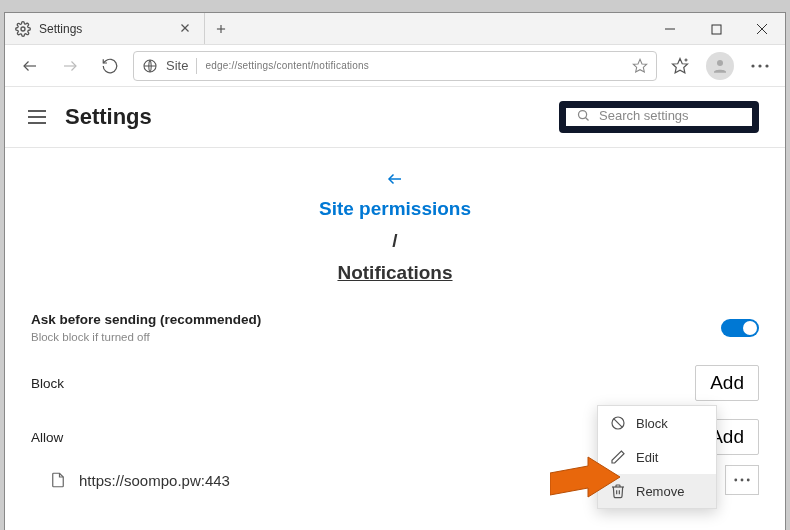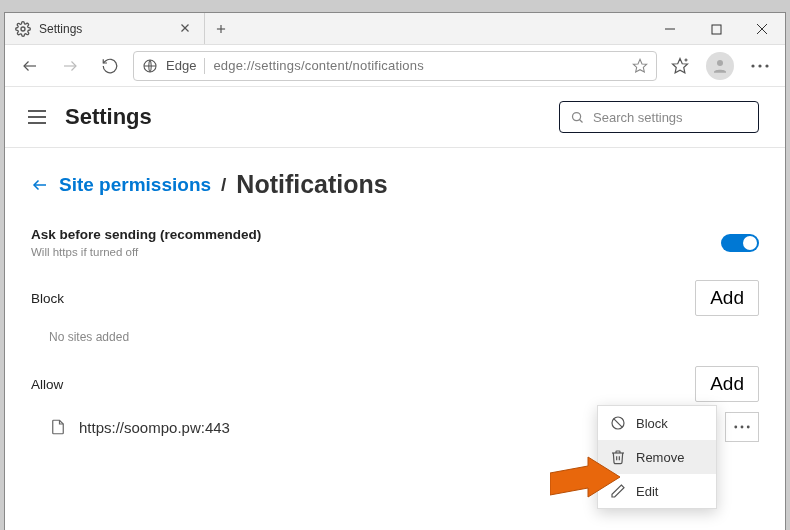--- a/index.html
+++ b/index.html
@@ -16,36 +16,36 @@
 .newtab { width: 32px; display: flex; align-items: center; justify-content: center; color: #555; }
 .win-controls { margin-left: auto; display: flex; }
 .win-controls > div { width: 46px; height: 32px; display: flex; align-items: center; justify-content: center; color: #333; }
 
 .toolbar { height: 42px; display: flex; align-items: center; gap: 6px; padding: 0 8px; border-bottom: 1px solid #e5e5e5; }
 .tb-btn { width: 34px; height: 34px; display: flex; align-items: center; justify-content: center; color: #555; border-radius: 4px; }
 .tb-btn.disabled { color: #bbb; }
 .addr { flex: 1; height: 30px; border: 1px solid #ccc; border-radius: 4px; display: flex; align-items: center; padding: 0 8px; gap: 8px; font-size: 13px; color: #555; }
 .addr-icon { width: 16px; height: 16px; color: #555; }
 .addr-sep { width: 1px; height: 16px; background: #ccc; }
-.addr-text { color: #777; font-size: 13px; letter-spacing: 0.2px; }
+.addr-text { color: #777; font-size: 10px; letter-spacing: 0.2px; }
 .avatar { width: 28px; height: 28px; background: #ddd; border-radius: 50%; display:flex; align-items:center; justify-content:center; }
 
 .header { display: flex; align-items: center; padding: 14px 26px 14px 18px; gap: 14px; }
 .ham { width: 28px; height: 28px; display: flex; align-items: center; justify-content: center; color: #333; }
 .page-title { font-size: 22px; font-weight: 600; color: #222; }
-.search-box { margin-left: auto; width: 200px; height: 32px; border: 1px solid #0f172a; border-radius: 4px; display: flex; align-items: center; padding: 0 10px; gap: 8px; color: #888; font-size: 13px; }
+.search-box { margin-left: auto; width: 200px; height: 32px; border: 7px solid #0f172a; border-radius: 4px; display: flex; padding: 0 10px; gap: 8px; color: #888; font-size: 13px; }
 
 .divider { height: 1px; background: #e5e5e5; margin: 0 0 16px 0; }
 
 .content { padding: 6px 26px 0 26px; position: relative; }
-.bc { display: flex; align-items: center; gap: 10px; margin-bottom: 24px; }
+.bc { display: flex; align-items: center; gap: 10px; margin-bottom: 24px; flex-direction: column; }
 .bc-back { color: #0078d4; }
 .bc-link { color: #0078d4; font-size: 19px; font-weight: 600; }
 .bc-sep { color: #333; font-size: 19px; font-weight: 600; }
-.bc-cur { color: #333; font-size: 25px; font-weight: 600; }
+.bc-cur { color: #333; font-size: 19px; font-weight: 600; text-decoration: underline; }
 
 .row { display: flex; align-items: center; padding: 4px 0; }
 .row .lbl { font-size: 13.5px; color: #222; font-weight: 600; }
 .row .sub { font-size: 11.5px; color: #888; margin-top: 4px; }
 .toggle { margin-left: auto; width: 38px; height: 18px; background: #0078d4; border-radius: 10px; position: relative; }
 .toggle .knob { position: absolute; right: 2px; top: 2px; width: 14px; height: 14px; background: #fff; border-radius: 50%; }
 
 .section { margin-top: 18px; }
 .sec-head { display: flex; align-items: center; }
 .sec-title { font-size: 13.5px; color: #222; }
@@ -132,21 +132,21 @@
           <polyline points="3 3 3 8 8 8"></polyline>
         </svg>
     </div>
     <div class="addr">
       <span class="addr-icon">
         <svg viewBox="0 0 24 24" width="16" height="16" fill="none" stroke="currentColor" stroke-width="1.6">
             <circle cx="12" cy="12" r="9"></circle>
             <path d="M3 12h18M12 3c2.5 3 2.5 15 0 18M12 3c-2.5 3-2.5 15 0 18"></path>
           </svg>
       </span>
-      <span style="color:#555">Edge</span>
+      <span style="color:#555">Site</span>
       <span class="addr-sep"></span>
       <span class="addr-text">edge://settings/content/notifications</span>
       <span style="margin-left:auto">
         <svg width="16" height="16" viewBox="0 0 24 24" fill="none" stroke="#888" stroke-width="1.6">
             <polygon points="12 2 15 9 22 9.3 17 14 18.5 21 12 17.5 5.5 21 7 14 2 9.3 9 9"></polygon>
           </svg>
       </span>
     </div>
     <div class="tb-btn">
       <svg width="18" height="18" viewBox="0 0 24 24" fill="none" stroke="currentColor" stroke-width="1.6">
@@ -201,33 +201,32 @@
           </svg>
       </span>
       <span class="bc-link">Site permissions</span>
       <span class="bc-sep">/</span>
       <span class="bc-cur">Notifications</span>
     </div>
 
     <div class="row">
       <div>
         <div class="lbl">Ask before sending (recommended)</div>
-        <div class="sub">Will https if turned off</div>
+        <div class="sub">Block block if turned off</div>
       </div>
       <div class="toggle">
           <div class="knob"></div>
         </div>
     </div>
 
     <div class="section">
       <div class="sec-head">
         <div class="sec-title">Block</div>
         <button class="btn-add">Add</button>
       </div>
-      <div class="empty">No sites added</div>
     </div>
 
     <div class="section">
       <div class="sec-head">
         <div class="sec-title">Allow</div>
         <button class="btn-add">Add</button>
       </div>
       <div class="site-row">
         <span class="site-icon">
           <svg viewBox="0 0 24 24" width="18" height="18" fill="none" stroke="currentColor" stroke-width="1.6">
@@ -250,39 +249,39 @@
   <div class="ctx-menu">
     <div class="ctx-item">
       <span class="ctx-icon">
           <svg viewBox="0 0 24 24" width="16" height="16" fill="none" stroke="currentColor" stroke-width="1.8">
             <circle cx="12" cy="12" r="9"></circle>
             <line x1="5.5" y1="5.5" x2="18.5" y2="18.5"></line>
           </svg>
         </span>
       <span>Block</span>
     </div>
+    <div class="ctx-item">
+      <span class="ctx-icon">
+          <svg viewBox="0 0 24 24" width="16" height="16" fill="none" stroke="currentColor" stroke-width="1.8">
+            <path d="M17 3l4 4L7 21H3v-4z"></path>
+          </svg>
+        </span>
+      <span>Edit</span>
+    </div>
     <div class="ctx-item hover">
       <span class="ctx-icon">
           <svg viewBox="0 0 24 24" width="16" height="16" fill="none" stroke="currentColor" stroke-width="1.8">
             <polyline points="3 6 5 6 21 6"></polyline>
             <path d="M19 6l-1 14a2 2 0 0 1-2 2H8a2 2 0 0 1-2-2L5 6"></path>
             <path d="M10 11v6M14 11v6"></path>
             <path d="M9 6V4a1 1 0 0 1 1-1h4a1 1 0 0 1 1 1v2"></path>
           </svg>
         </span>
       <span>Remove</span>
     </div>
-    <div class="ctx-item">
-      <span class="ctx-icon">
-          <svg viewBox="0 0 24 24" width="16" height="16" fill="none" stroke="currentColor" stroke-width="1.8">
-            <path d="M17 3l4 4L7 21H3v-4z"></path>
-          </svg>
-        </span>
-      <span>Edit</span>
-    </div>
   </div>
 
   <div class="arrow">
     <svg width="70" height="48" viewBox="0 0 70 48">
         <polygon points="0,10 38,3 38,-6 70,14 38,34 38,25 0,32" transform="translate(0,8)" fill="#e8670c" stroke="#b84f06" stroke-width="1"></polygon>
       </svg>
   </div>
 
 </div>
 

